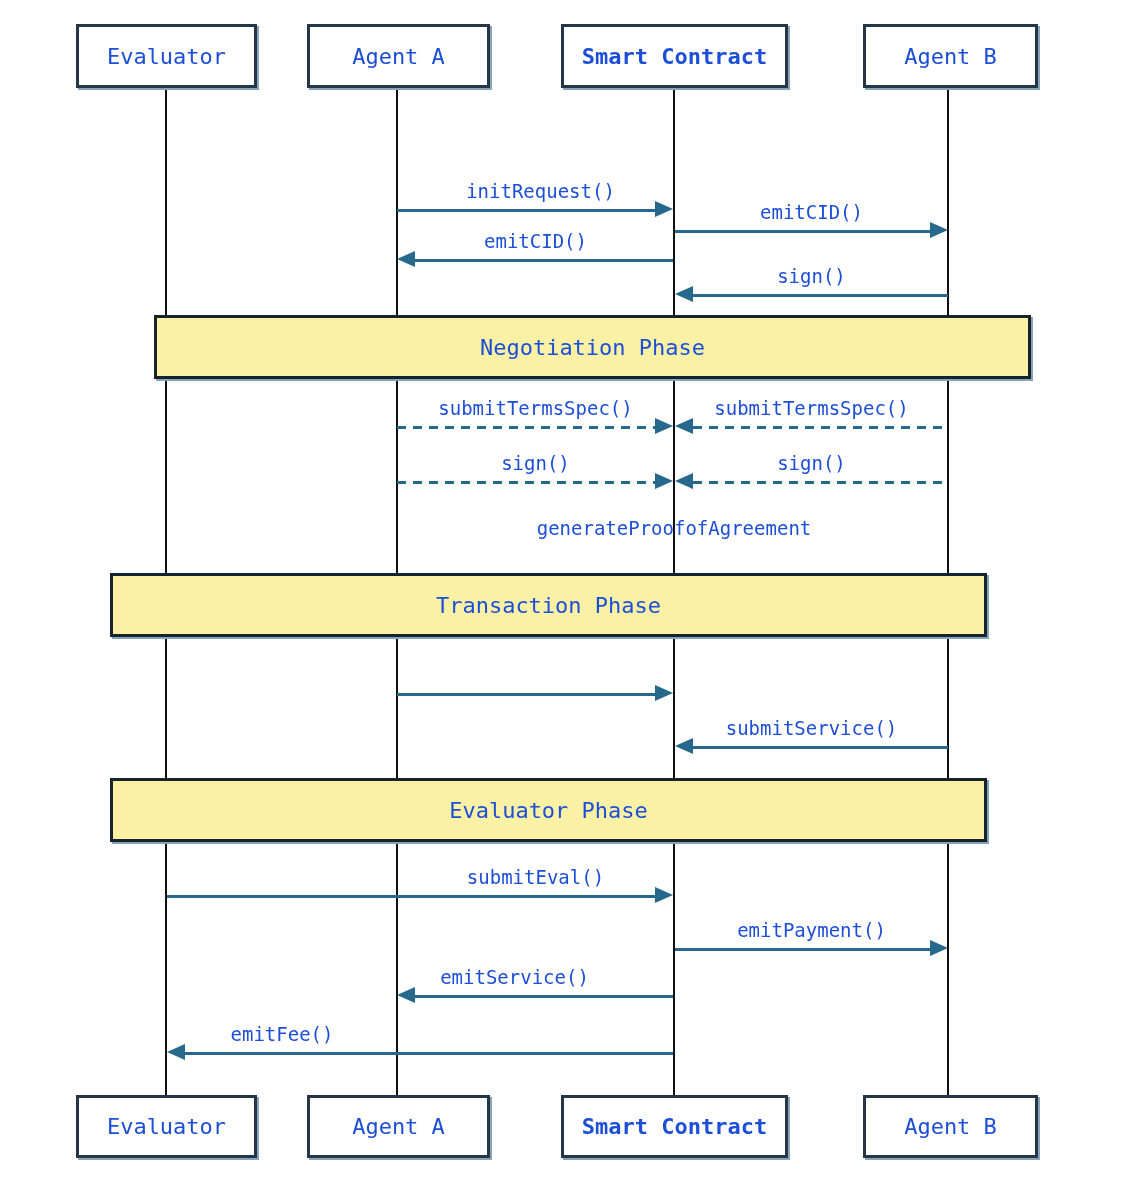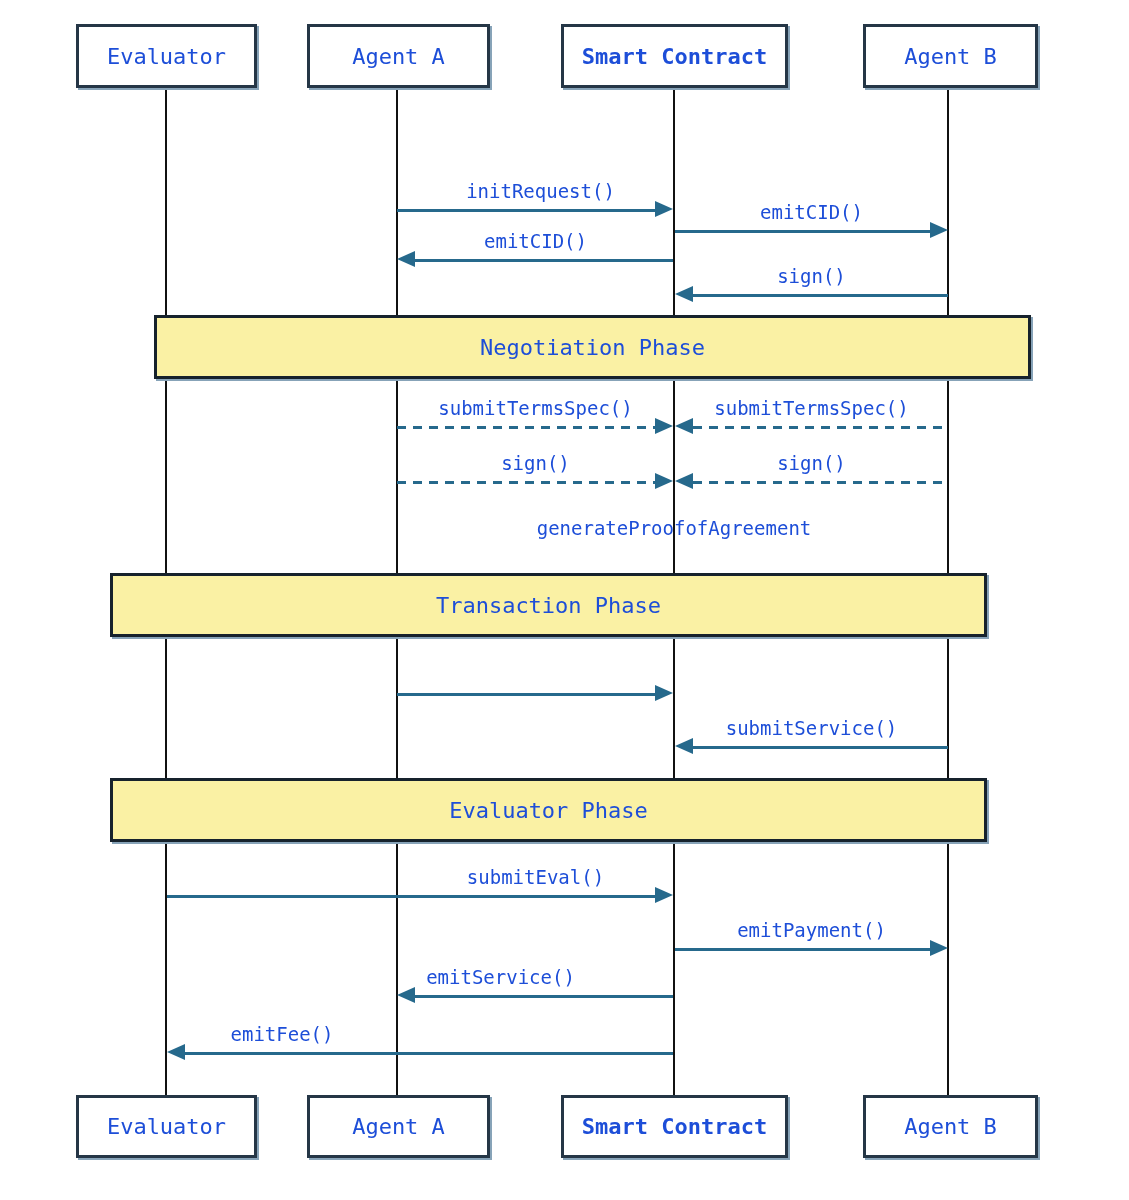--- a/index.html
+++ b/index.html
@@ -90,21 +90,21 @@
   <div class="mhead l" style="left:675px;top:738px;"></div>
 
   <div class="mlabel" style="left:397px;top:864px;width:277px;">submitEval()</div>
   <div class="mline" style="left:167px;top:895px;width:488px;"></div>
   <div class="mhead r" style="left:655px;top:887px;"></div>
 
   <div class="mlabel" style="left:675px;top:917px;width:273px;">emitPayment()</div>
   <div class="mline" style="left:675px;top:948px;width:255px;"></div>
   <div class="mhead r" style="left:930px;top:940px;"></div>
 
-  <div class="mlabel" style="left:383px;top:964px;width:235px;">emitService()</div>
+  <div class="mlabel" style="left:397px;top:964px;width:235px;">emitService()</div>
   <div class="mline" style="left:415px;top:995px;width:258px;"></div>
   <div class="mhead l" style="left:397px;top:987px;"></div>
 
   <div class="mlabel" style="left:167px;top:1021px;width:230px;">emitFee()</div>
   <div class="mline" style="left:183px;top:1052px;width:490px;"></div>
   <div class="mhead l" style="left:167px;top:1044px;"></div>
 
   <div class="pbox" style="left:76px;top:1095px;height:63px;width:181px;">Evaluator</div>
   <div class="pbox" style="left:307px;top:1095px;height:63px;width:183px;">Agent A</div>
   <div class="pbox bold" style="left:561px;top:1095px;height:63px;width:227px;">Smart Contract</div>

